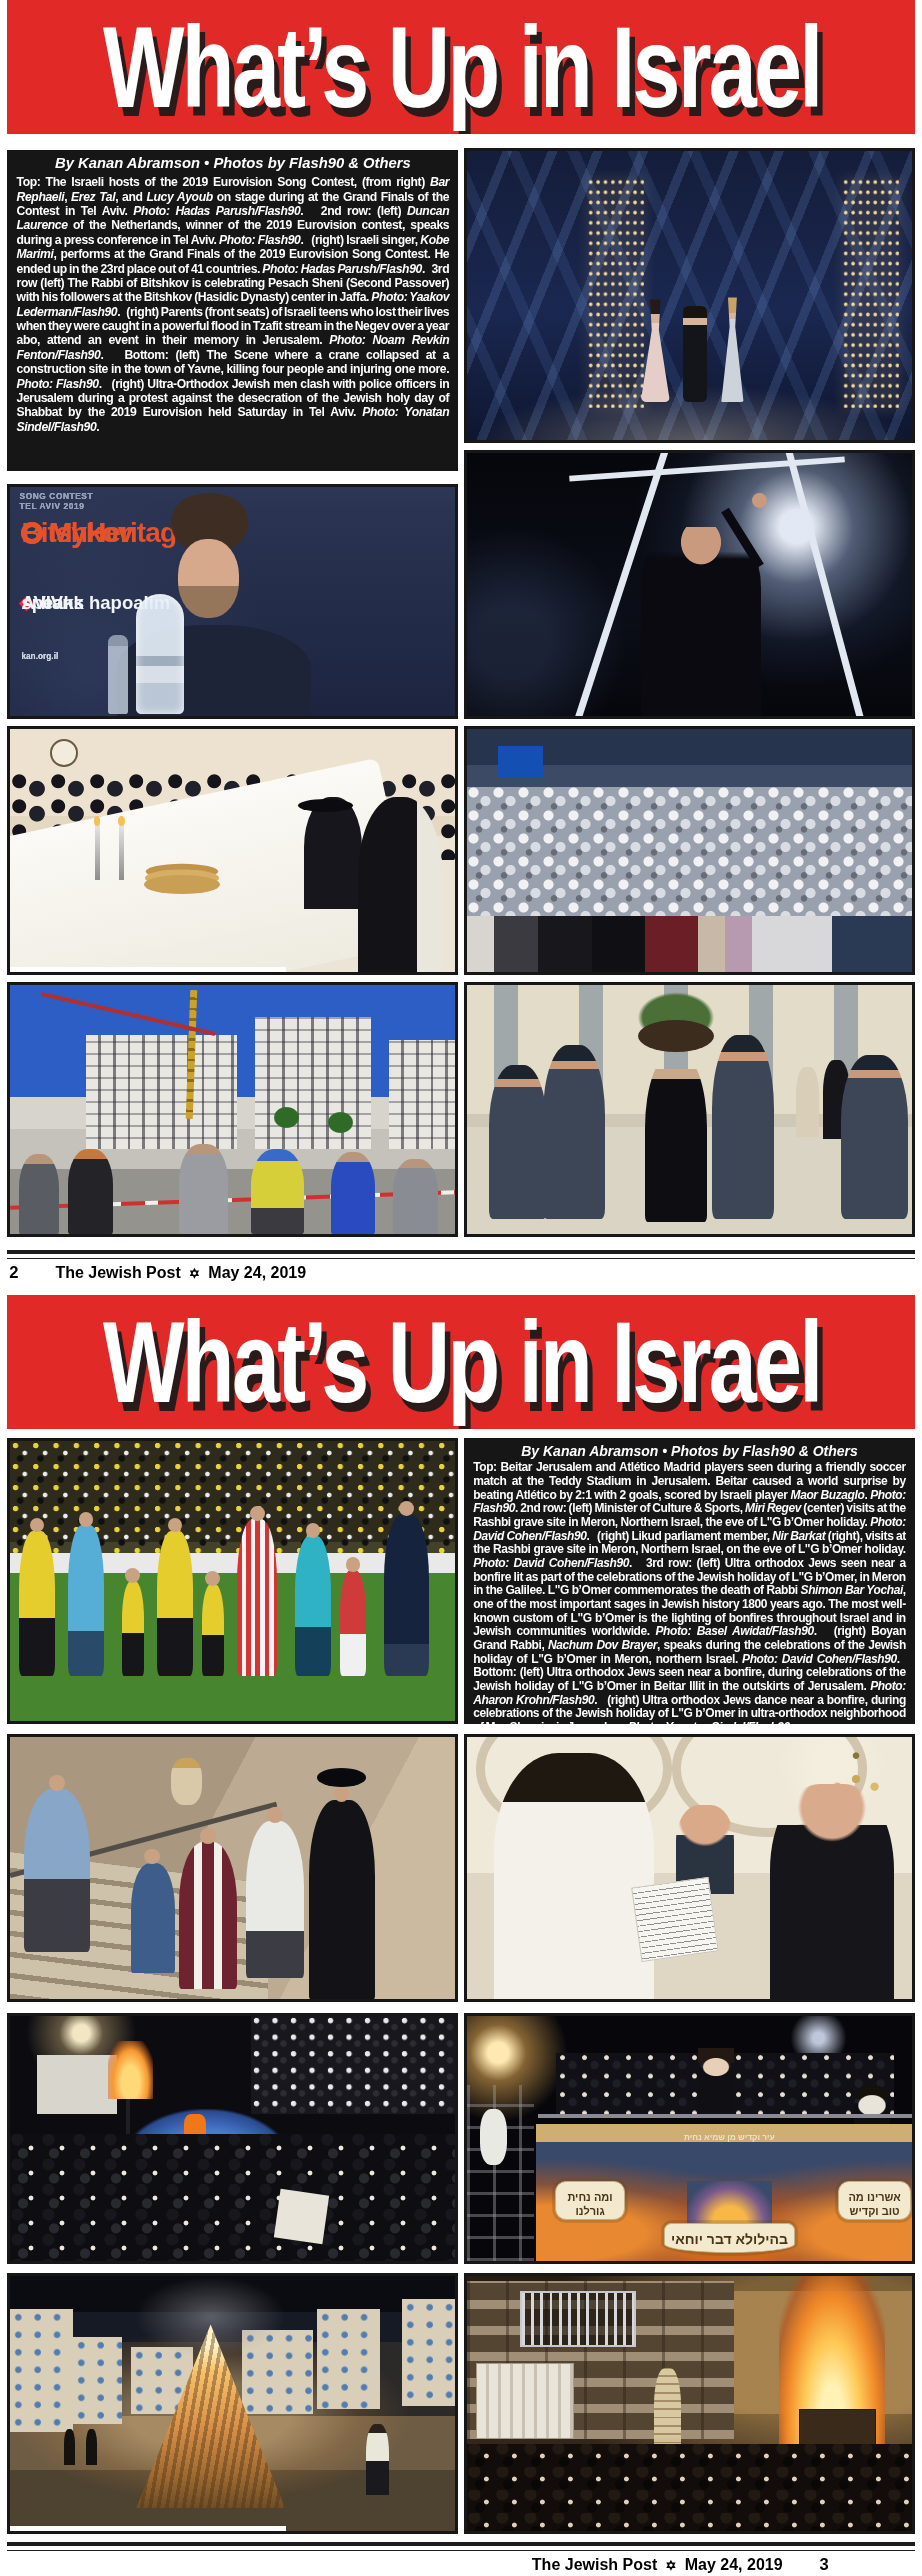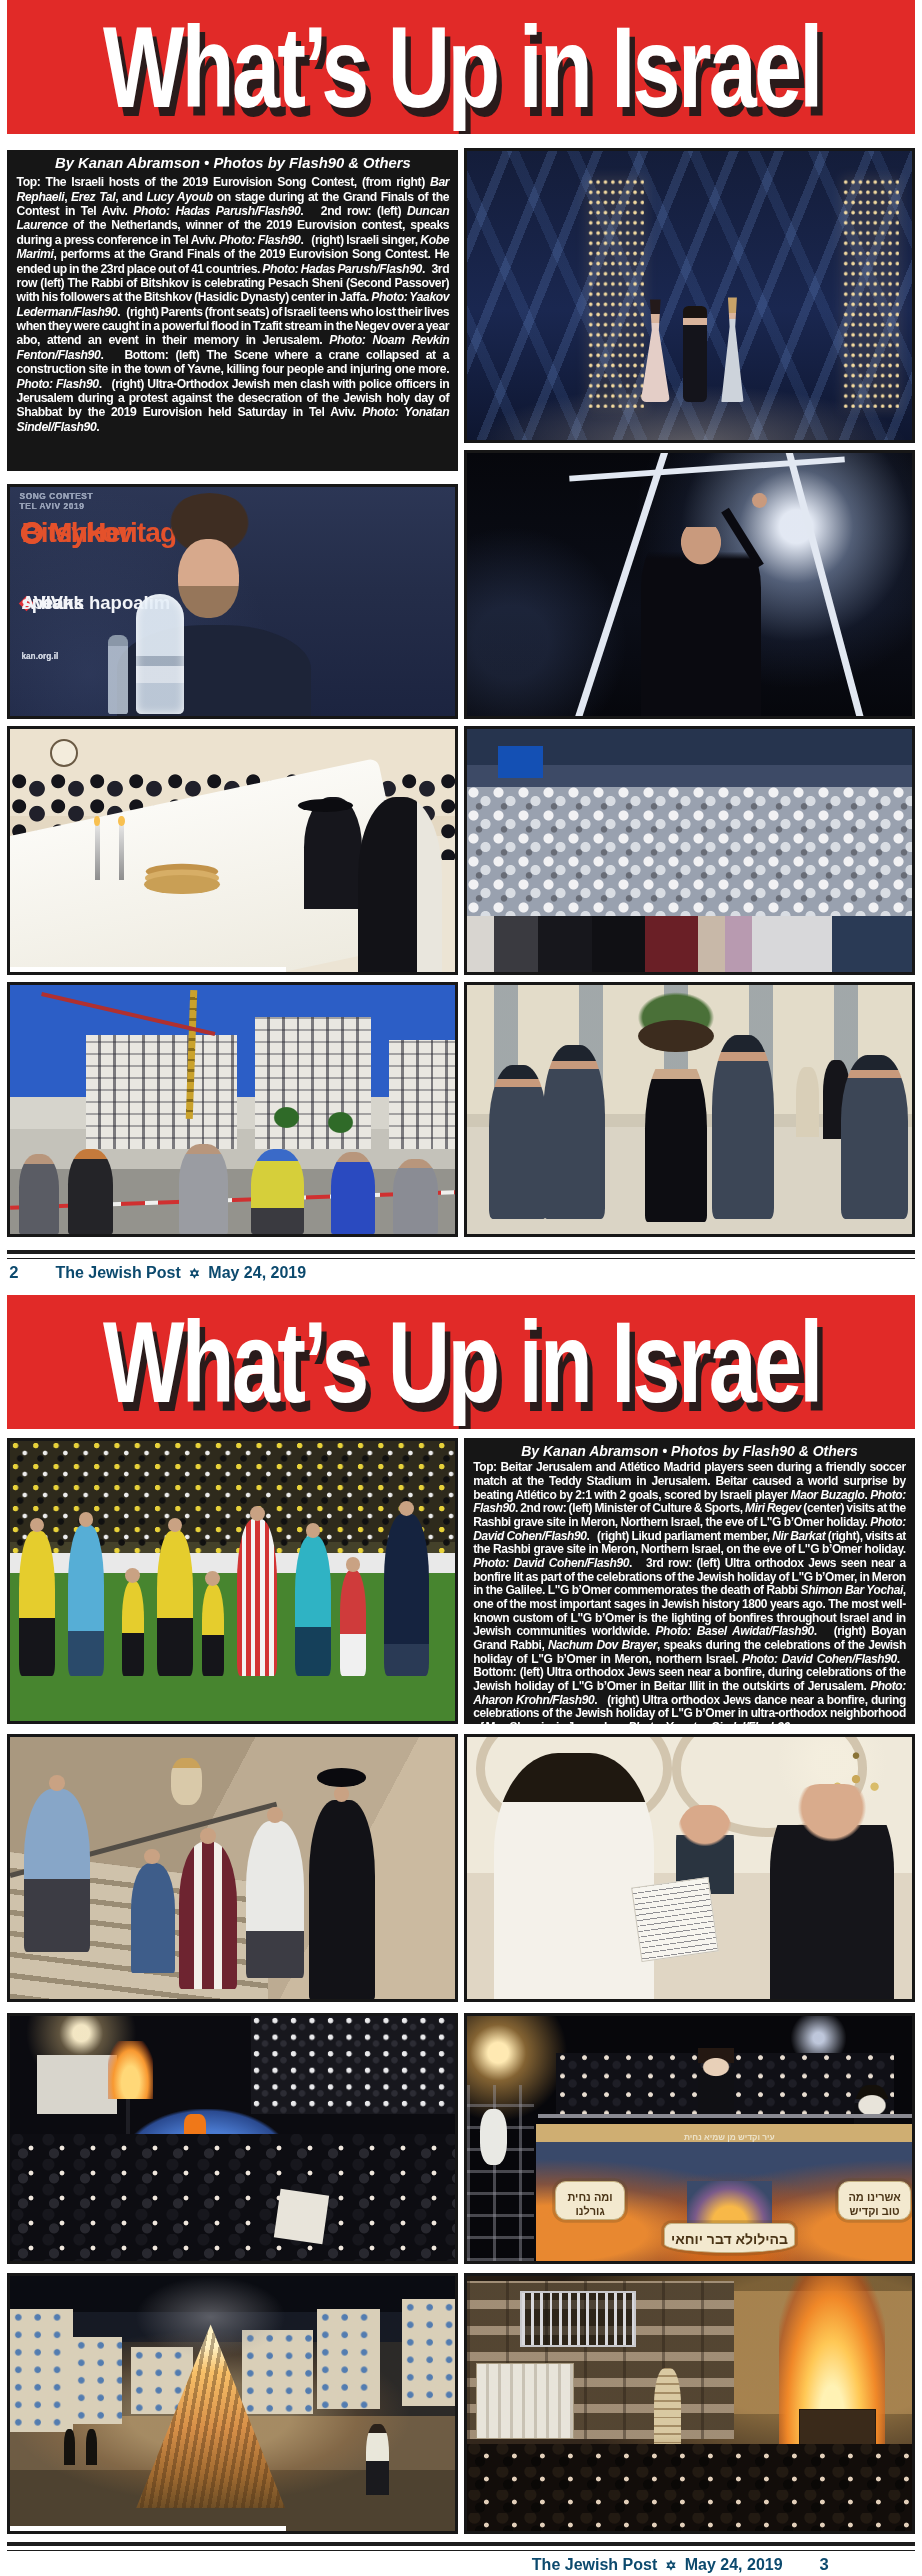--- a/index.html
+++ b/index.html
@@ -22,21 +22,21 @@
   .capbox-1{left:7.4px;top:150px;width:451px;height:321px;}
   .capbox-1 .captext{font-size:12.2px;line-height:1.18;letter-spacing:-0.4px;word-spacing:-1.1px;}
   .capbox-2{left:464px;top:150px;width:451px;height:286px;}
   .capbox-2 .byline{font-size:14px;margin:0 0 2.8px;}
   .capbox-2 .captext{font-size:12px;line-height:1.14;letter-spacing:-0.4px;word-spacing:-1.1px;}
 
   
   .rule{position:absolute;left:7.4px;width:908px;height:9.2px;box-sizing:border-box;
         border-top:4.6px solid #1d1d1d;border-bottom:1.8px solid #1d1d1d;}
   .rule-1{top:1250px;} .rule-2{top:1254px;}
-  .footer{position:absolute;font-weight:bold;font-size:16px;color:#0c4a6e;white-space:nowrap;}
+  .footer{position:absolute;font-weight:bold;font-size:16px;color:#000000;white-space:nowrap;}
   .f1{left:9.2px;top:1263px;} .f2{right:9.2px;top:1267px;}
   .fp-star{font-size:13px;margin:0 8.3px;}
   .f1 .fp-num{margin-right:37px;font-size:16.6px;}
   .f2 .fp-num{margin-left:37px;font-size:16.6px;}
 
   
   .photo{position:absolute;border:3.7px solid #171717;box-sizing:border-box;overflow:hidden;background:#888;}
   .photo *{position:absolute;}
   .white-strip{left:0;bottom:0;width:62%;height:5.5px;background:#fff;}
 

